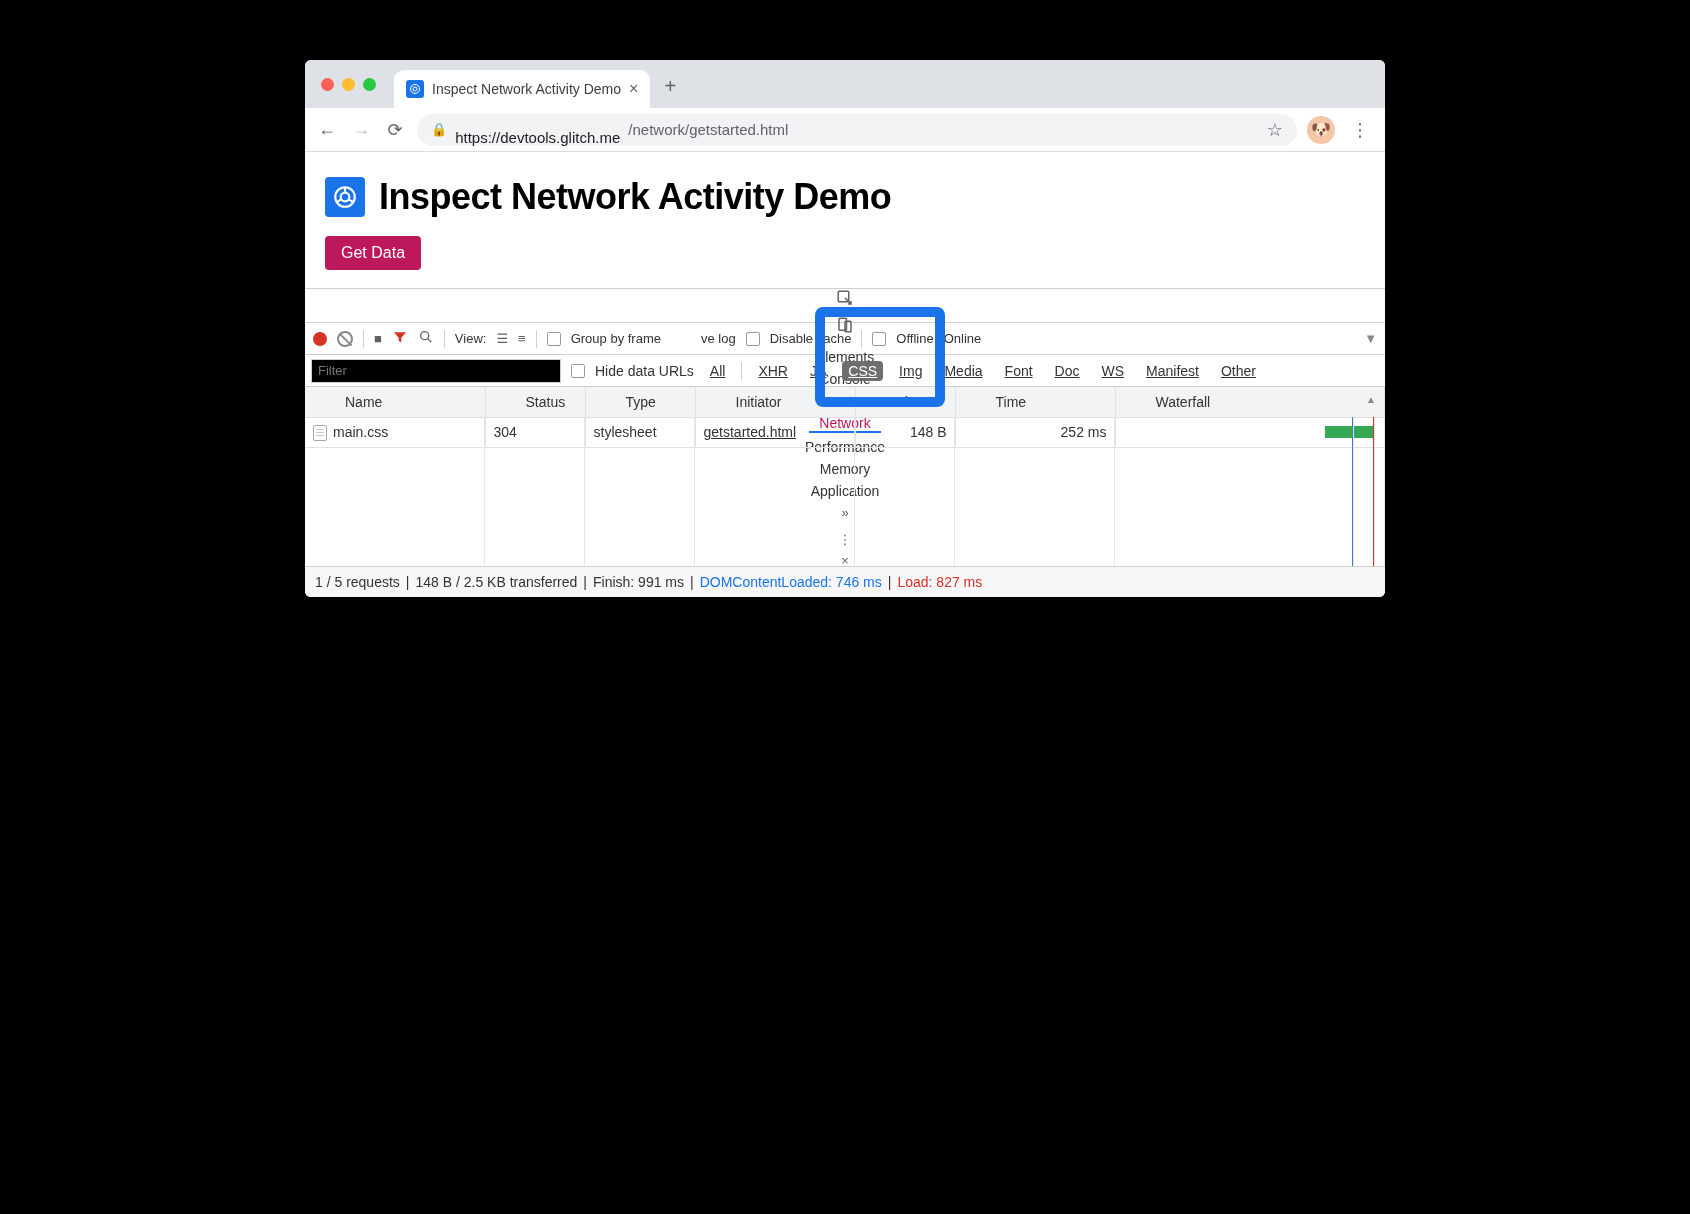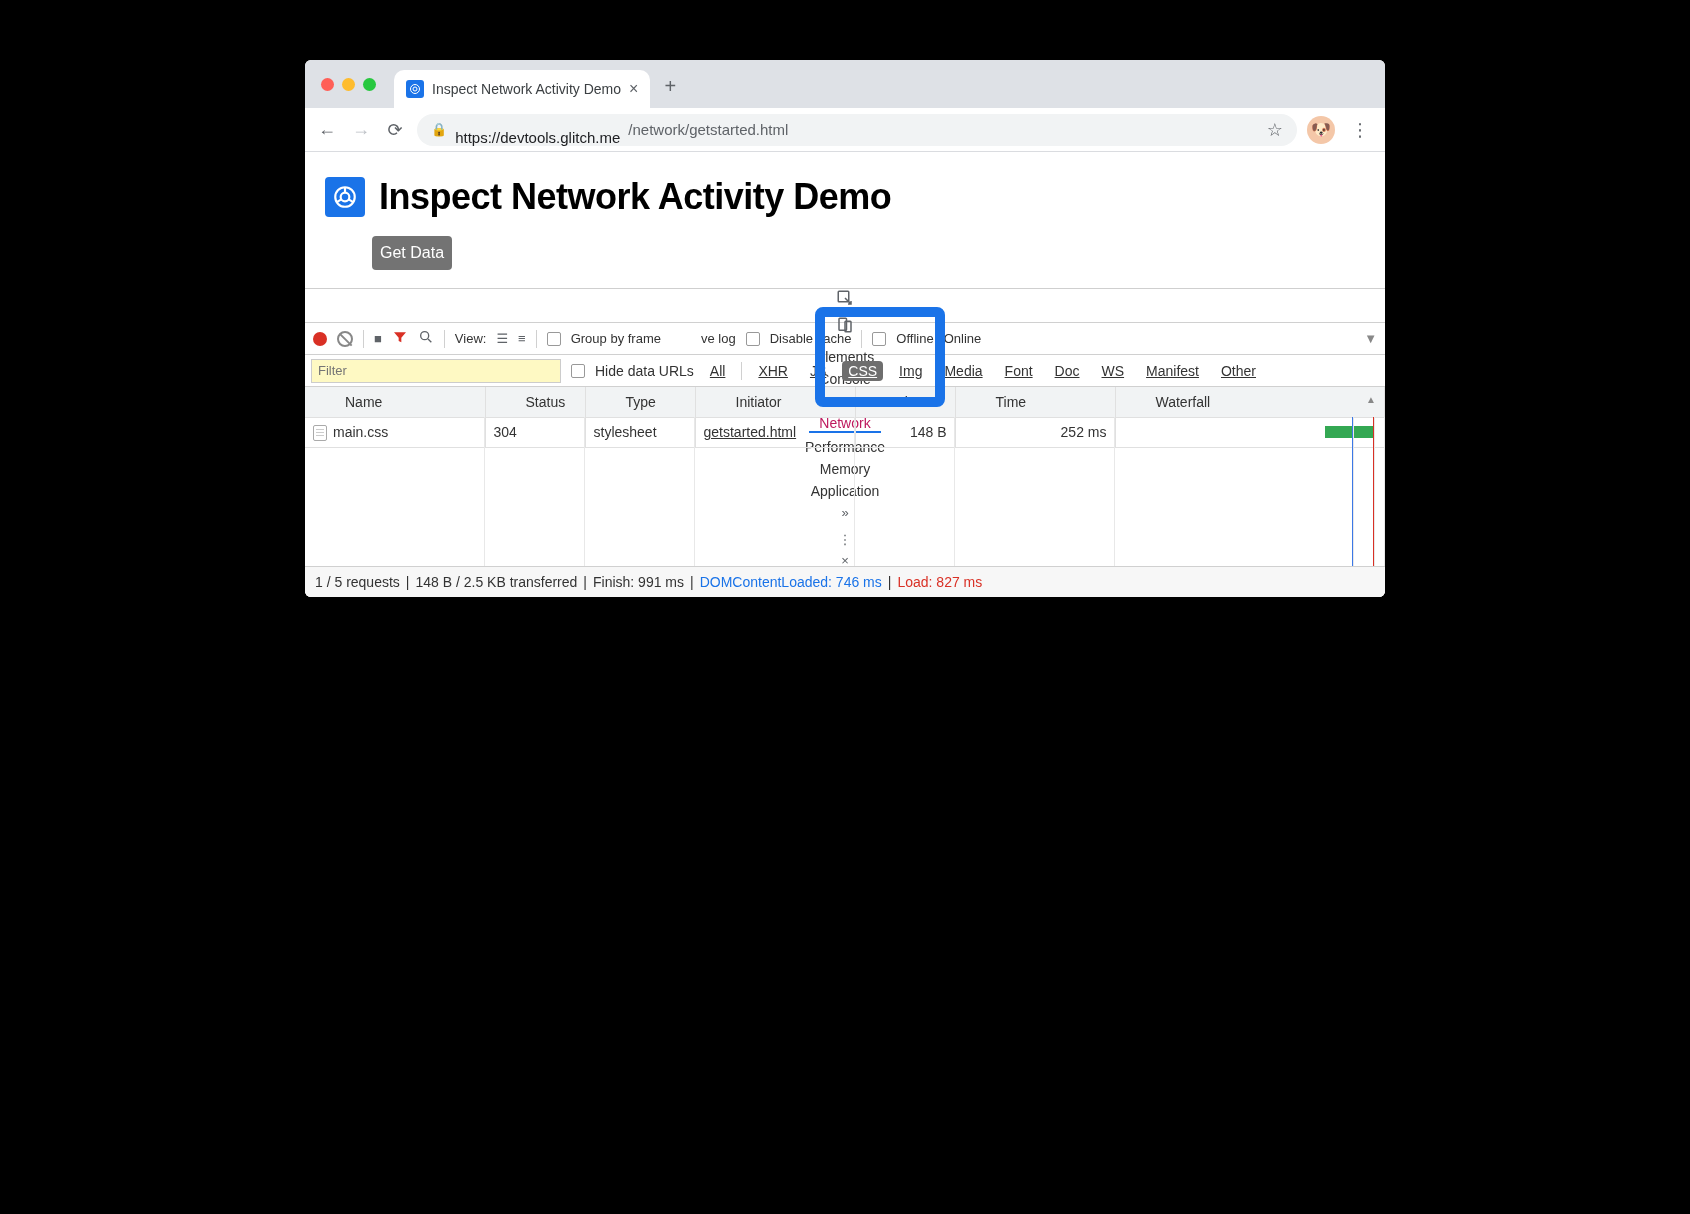--- a/index.html
+++ b/index.html
@@ -85,22 +85,22 @@
   .page {
     padding: 24px 20px 18px 20px;
     background:#fff;
   }
   .page-head { display:flex; align-items:center; gap:14px; margin-bottom:18px;}
   .page-icon { width:40px; height:40px; background:#1a73e8; border-radius:4px; display:flex; align-items:center; justify-content:center;}
   .page-title { font-size:36px; font-weight:700; letter-spacing:-0.5px; color:#000; }
   .page-desc { font-size:18px; color:#202124; margin-bottom:16px; }
   .page-desc a { color:#1a73e8; text-decoration:underline; font-weight:600;}
   .getdata-btn {
-    background:#737373; color:#fff; border:none; border-radius:4px;
-    padding: 8px 8px; font-size:16px; font-weight:500; cursor:pointer;margin-left:47px;
+    background:#be185d; color:#fff; border:none; border-radius:4px;
+    padding: 8px 16px; font-size:16px; font-weight:500; cursor:pointer;
   }
   
   .devtools { border-top:1px solid #cfcfcf; background:#fff; font-size:13px; color:#333;}
   .dt-tabs {
     display:flex; align-items:center; height:34px; border-bottom:1px solid #d0d0d0;
     padding: 0 8px; gap:6px;flex-direction:column;
   }
   .dt-tabs .sep { width:1px; height:20px; background:#d0d0d0; margin:0 4px;}
   .dt-icon { color:#5f6368; width:22px; text-align:center; cursor:pointer; }
   .dt-tab { padding: 0 10px; height:34px; display:flex; align-items:center; cursor:pointer; color:#333; font-size:14px;}
@@ -113,21 +113,21 @@
   .rec-dot { width:14px; height:14px; border-radius:50%; background:#d93025; }
   .ban-icon { width:16px; height:16px; border:2px solid #888; border-radius:50%; position:relative;}
   .ban-icon::after { content:""; position:absolute; width:16px; height:2px; background:#888; top:6px; left:-1px; transform:rotate(45deg);}
   .filter-icon svg { width:16px; height:16px; }
   .chk { width:14px; height:14px; border:1px solid #999; border-radius:2px; display:inline-block; vertical-align:middle;}
   .dt-row3 {
     display:flex; align-items:center; height:32px; border-bottom:1px solid #d0d0d0;
     padding: 0 0 0 0; gap:10px; font-size:14px; color:#333; position:relative;
   }
   .filter-input {
-    width:250px; height:24px; border:1px solid #ccc; background:#fef9c3;
+    width:250px; height:24px; border:1px solid #ccc; background:#000000;
     padding: 2px 6px; font-size:13px; color:#888; margin-left:6px;
   }
   .type-filter { padding:2px 6px; cursor:pointer;text-decoration:underline; }
   .type-filter.selected { background:#6e6e6e; color:#fff; border-radius:4px; font-weight:500;}
   .highlight-box {
     position:absolute;
     border: 10px solid #1a73e8;
     border-radius: 8px;
     width: 130px; height: 100px;
     pointer-events:none;

